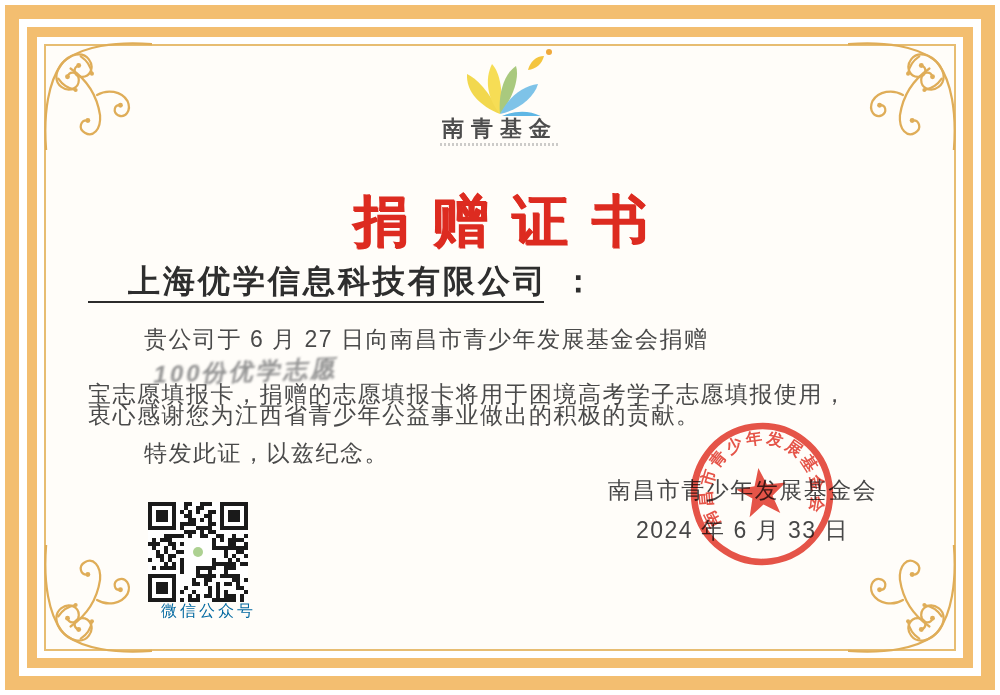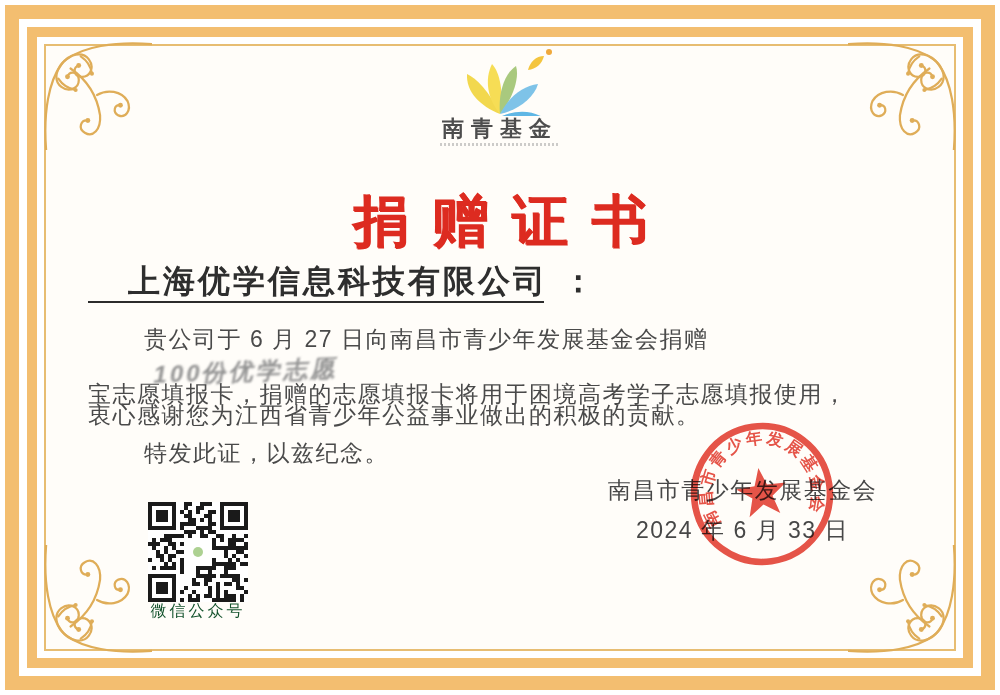--- a/index.html
+++ b/index.html
@@ -43,22 +43,22 @@
                letter-spacing:3px;margin-left:10px;transform:skewX(-12deg) rotate(-2deg);
                filter:blur(0.9px);}
   
   .sig{position:absolute;left:565px;top:470px;width:355px;text-align:center;
        font-size:23px;line-height:40px;color:#474747;letter-spacing:1.5px;}
   
   .seal{position:absolute;left:686px;top:418px;width:152px;height:152px;
         transform:rotate(-8deg);opacity:.87;mix-blend-mode:multiply;}
   
   .qr{position:absolute;left:148px;top:502px;width:100px;height:100px;background:#fff;}
-  .qr-label{position:absolute;left:140px;top:601px;width:116px;text-align:center;
-            font-size:16px;letter-spacing:3px;color:#14532d;font-family:"DejaVu Serif", serif;}
+  .qr-label{position:absolute;left:140px;top:601px;width:116px;text-align:right;
+            font-size:16px;letter-spacing:3px;color:#0369a1;font-family:"DejaVu Serif", serif;}
 </style>
 </head>
 <body>
 
 <div class="page">
 
   <svg width="0" height="0" style="position:absolute">
     <symbol id="corner-orn" viewBox="0 0 110 110">
       <g fill="none" stroke="currentColor" stroke-width="2.2" stroke-linecap="round">
         <path d="M110,6 C72,3 42,9 26,21 C15,29 13,42 21,48 C29,54 39,49 38,40 C37,33 29,32 27,38"></path>

